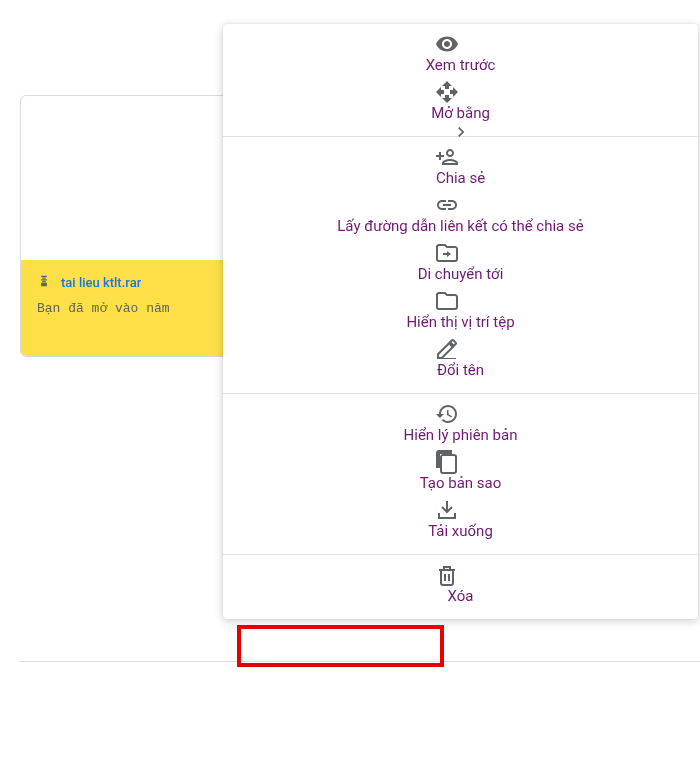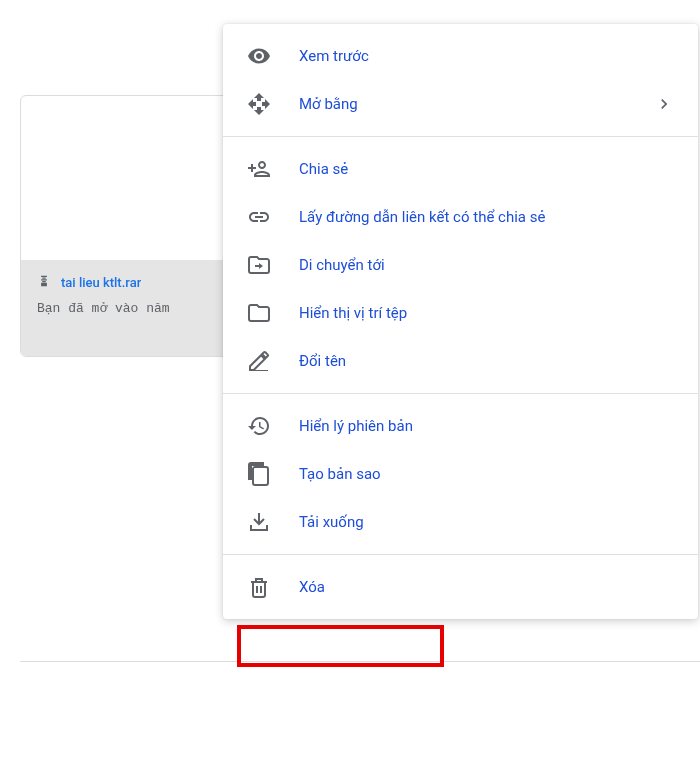--- a/index.html
+++ b/index.html
@@ -21,21 +21,21 @@
       border-radius: 6px;
       overflow: hidden;
       background: #fff;
     }
     .file-card-selected {
       position: absolute;
       bottom: 0;
       left: 0;
       right: 0;
       height: 96px;
-      background: #e5e5e5;
+      background: #fde047;
       padding: 14px 16px 12px 16px;
     }
     .file-title-row {
       display: flex;
       align-items: center;
       gap: 10px;
       margin-bottom: 10px;
     }
     .file-title {
       color: #1a73e8;
@@ -70,23 +70,24 @@
       border-radius: 4px;
       box-shadow: 0 2px 10px rgba(0,0,0,0.2), 0 0 2px rgba(0,0,0,0.1);
       padding: 8px 0;
     }
     .menu-item {
       display: flex;
       align-items: center;
       height: 48px;
       padding: 0 24px;
       cursor: pointer;
-      color: #1d4ed8;
+      color: #701a75;
       font-size: 15px;
       position: relative;
+      flex-direction: column;
     }
     .menu-icon {
       width: 24px;
       height: 24px;
       display: flex;
       align-items: center;
       justify-content: center;
       margin-right: 28px;
       color: #5f6368;
       flex-shrink: 0;

